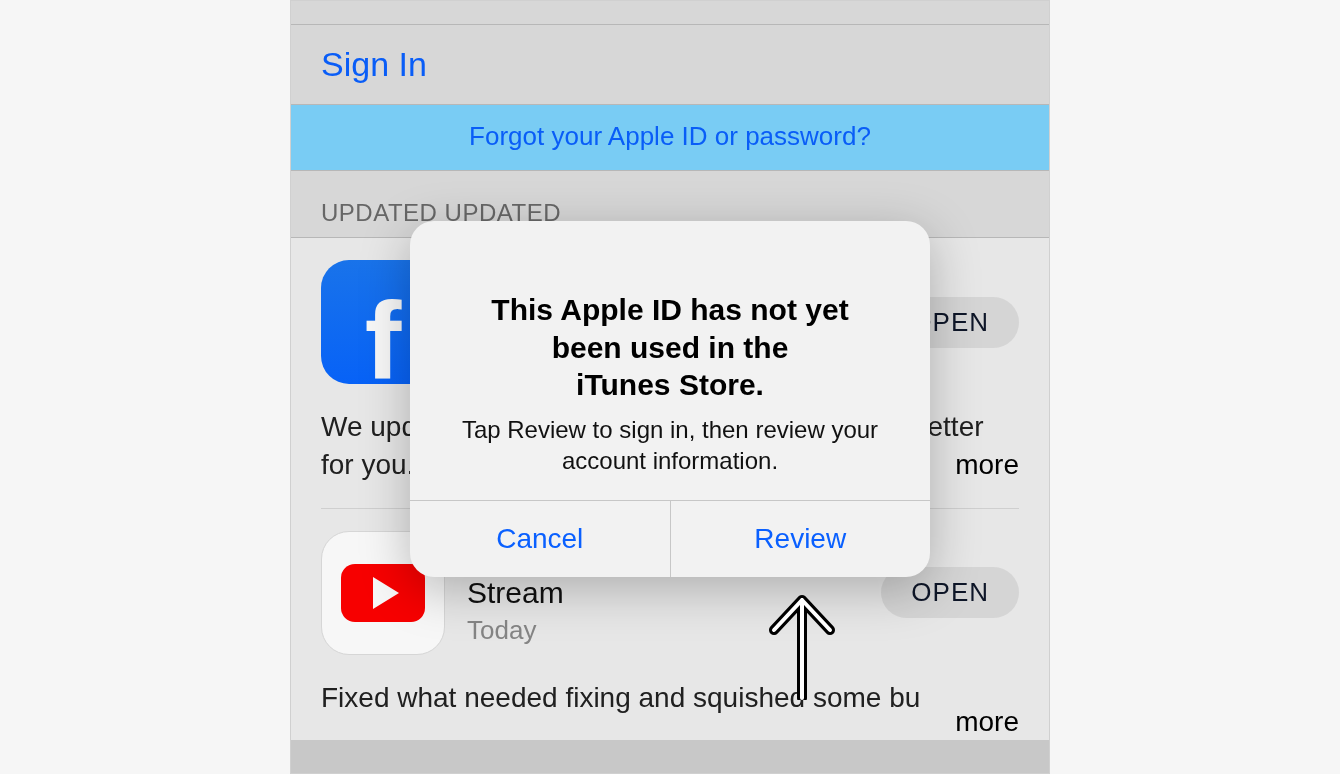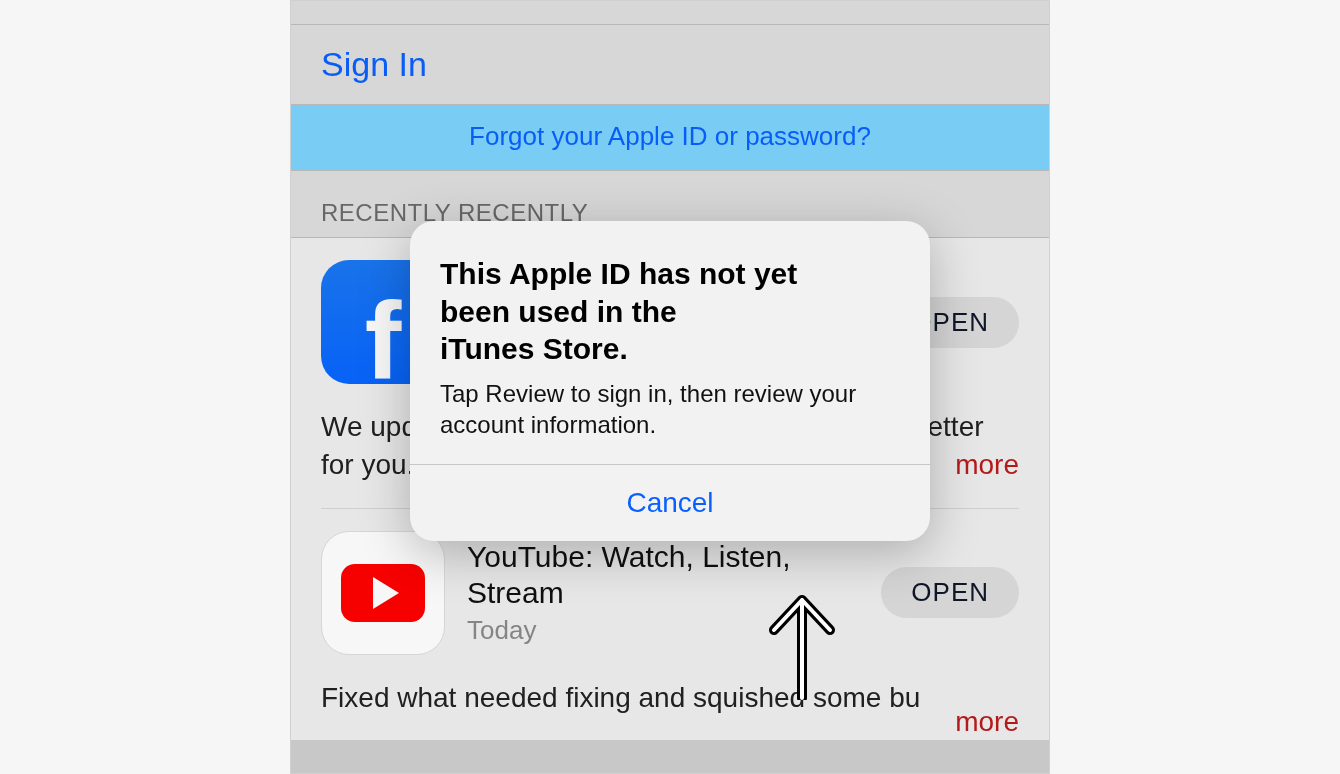--- a/index.html
+++ b/index.html
@@ -133,21 +133,21 @@
     color: #222;
     line-height: 1.35;
     margin-top: 24px;
     padding-bottom: 24px;
     border-bottom: 1px solid #d6d6d6;
     position: relative;
     white-space: normal;
   }
   .app-desc.last { border-bottom: none; }
   .more-link {
-    color: #b91c1c;
+    color: #000000;
     font-size: 28px;
     background: #efefef;
     padding-left: 10px;
     position: absolute;
     right: 0;
     bottom: 24px;
   }
   .more-link.last { bottom: 0; }
 
   
@@ -164,21 +164,22 @@
     top: 220px;
     transform: translateX(-50%);
     width: 520px;
     background: #f2f2f2;
     border-radius: 24px;
     box-shadow: 0 12px 50px rgba(0,0,0,0.25);
     overflow: hidden;
   }
   .alert-body {
     padding: 34px 30px 24px 30px;
-    text-align: left;
+    text-align: center;
+    margin-top: 36px;
   }
   .alert-title {
     font-size: 30px;
     font-weight: 600;
     color: #000;
     line-height: 1.25;
     margin-bottom: 10px;
     white-space: pre-line;
   }
   .alert-msg {
@@ -222,21 +223,21 @@
   <div class="topgap"></div>
 
   <div class="signin-row">
     <span class="signin-link">Sign In</span>
   </div>
 
   <div class="forgot-row">
     <span class="forgot-link">Forgot your Apple ID or password?</span>
   </div>
 
-  <div class="section-header">RECENTLY RECENTLY</div>
+  <div class="section-header">UPDATED UPDATED</div>
 
   <div class="app-list">
 
     <div class="app-row">
       <div class="app-top">
         <div class="app-icon fb-icon">
           <span class="fb-glyph">f</span>
         </div>
         <div class="app-meta">
           
@@ -274,20 +275,21 @@
 
   <div class="alert">
     <div class="alert-body">
       <div class="alert-title">This Apple ID has not yet
 been used in the
 iTunes Store.</div>
       <div class="alert-msg">Tap Review to sign in, then review your account information.</div>
     </div>
     <div class="alert-buttons">
       <button class="alert-btn">Cancel</button>
+      <button class="alert-btn">Review</button>
     </div>
   </div>
 
 </div>
 
 <svg class="anno-arrow" viewBox="0 0 80 120">
   <path d="M40 118 L40 20 M40 20 L12 50 M40 20 L68 50" stroke="#000" stroke-width="10" fill="none" stroke-linecap="round" stroke-linejoin="round"></path>
   <path d="M40 118 L40 20 M40 20 L12 50 M40 20 L68 50" stroke="#fff" stroke-width="4" fill="none" stroke-linecap="round" stroke-linejoin="round"></path>
 </svg>
 

